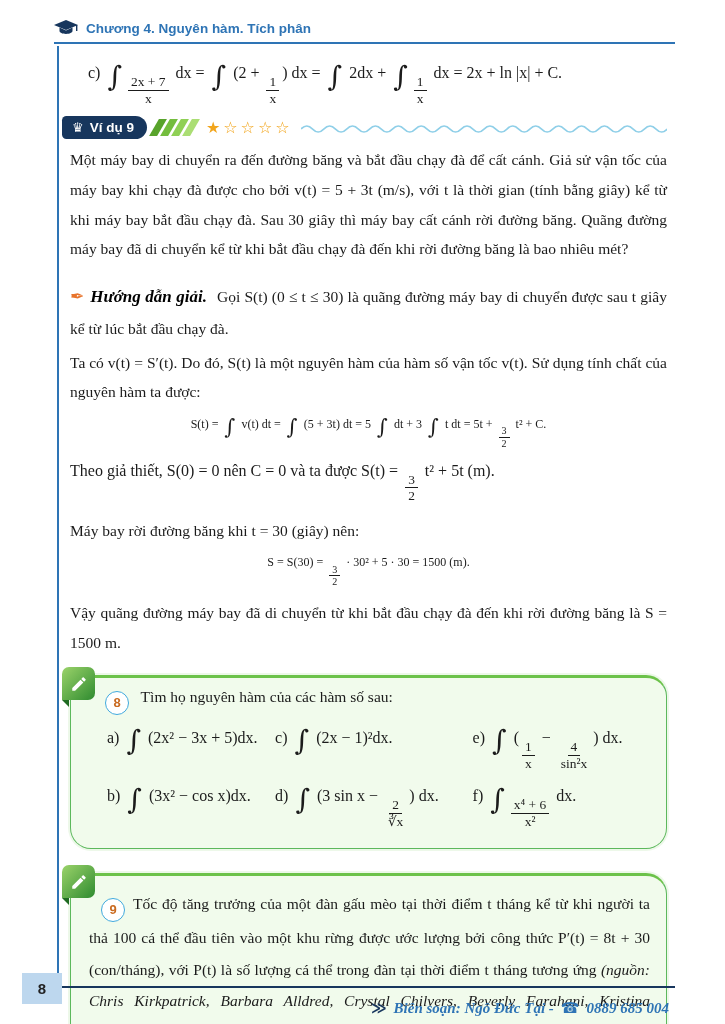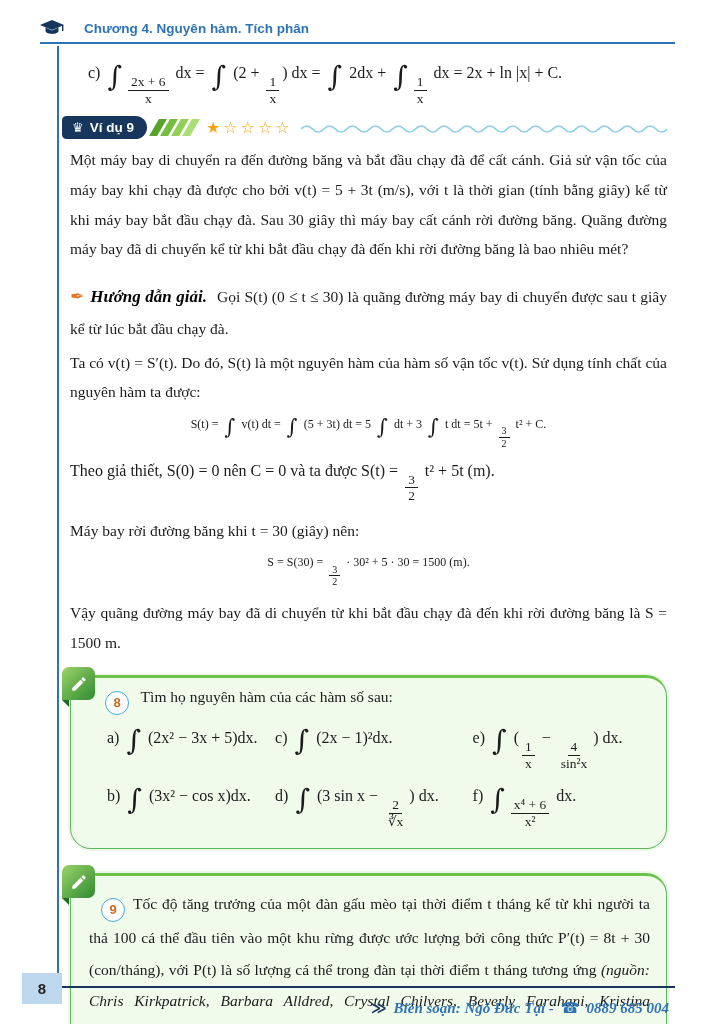--- a/index.html
+++ b/index.html
@@ -1,21 +1,21 @@
 <!DOCTYPE html>
 <html><head>
 <meta charset="utf-8">
 <style>
   html,body{margin:0;padding:0;background:#e8e8e8;}
   .page{position:relative;width:725px;height:1024px;background:#ffffff;overflow:hidden;
         font-family:"Liberation Serif","DejaVu Serif",serif;color:#1b1b1b;margin:0 auto;}
   
   .vline{position:absolute;left:57px;top:46px;bottom:38px;width:2px;background:#2e74b5;}
   
-  .header{position:absolute;left:40px;right:50px;top:20px;display:flex;align-items:center;gap:20px;
+  .header{position:absolute;left:54px;right:50px;top:20px;display:flex;align-items:center;gap:8px;
           border-bottom:2px solid #2e74b5;padding-bottom:6px;
           font-family:"Liberation Sans","DejaVu Sans",sans-serif;font-weight:bold;
           font-size:13.5px;color:#2e74b5;}
   .cap{display:inline-flex;width:24px;height:16px;}
   
   .content{position:absolute;left:70px;right:58px;top:58px;}
   .para{font-size:15.5px;line-height:1.92;text-align:justify;margin:4px 0;}
   
   .math-line{font-size:16px;margin:12px 0;white-space:nowrap;}
   .c-indent{padding-left:18px;margin:6px 0 8px 0;}
@@ -88,21 +88,21 @@
         <path d="M5.5 7.6v3.4c0 1.6 2.9 2.9 6.5 2.9s6.5-1.3 6.5-2.9V7.6L12 10.4 5.5 7.6z" fill="#17365d"></path>
         <rect x="22" y="5" width="1.4" height="6" fill="#17365d"></rect>
       </svg>
     </span>
     <span>Chương 4. Nguyên hàm. Tích phân</span>
   </div>
 
   <div class="content">
 
     <div class="math-line c-indent">c)  <span class="mint">∫</span><span class="frac">
-          <span class="num">2x + 6</span>
+          <span class="num">2x + 7</span>
           <span class="den">x</span>
         </span> dx = <span class="mint">∫</span> (2 + <span class="frac">
           <span class="num">1</span>
           <span class="den">x</span>
         </span>) dx = <span class="mint">∫</span> 2dx + <span class="mint">∫</span><span class="frac">
           <span class="num">1</span>
           <span class="den">x</span>
         </span> dx = 2x + ln |x| + C.</div>
 
     <div class="example-row">

